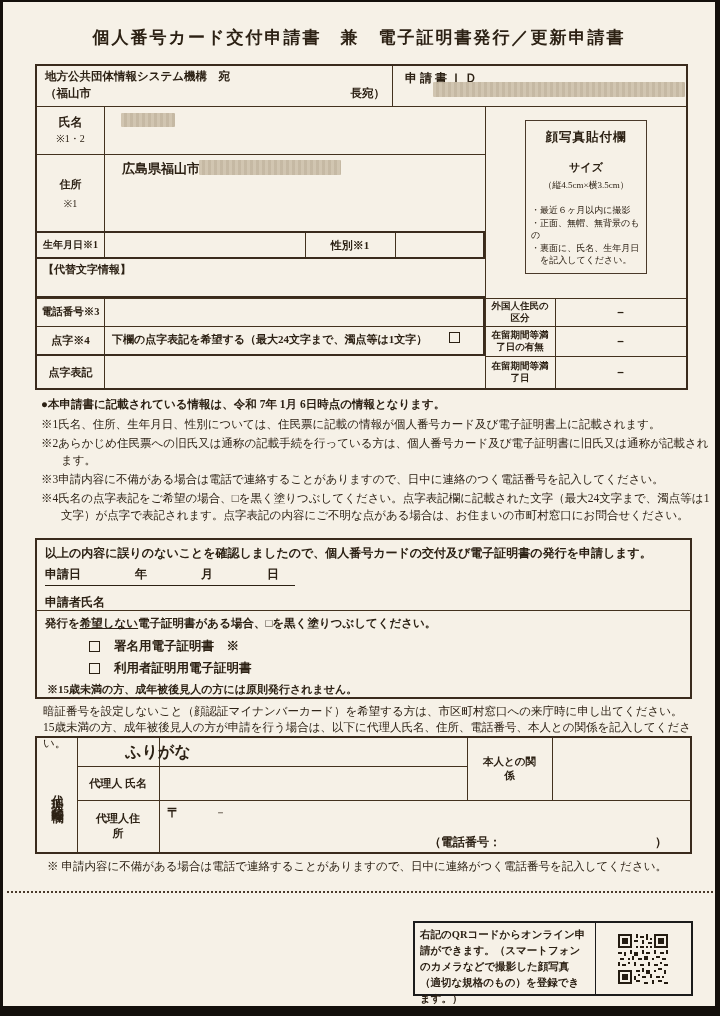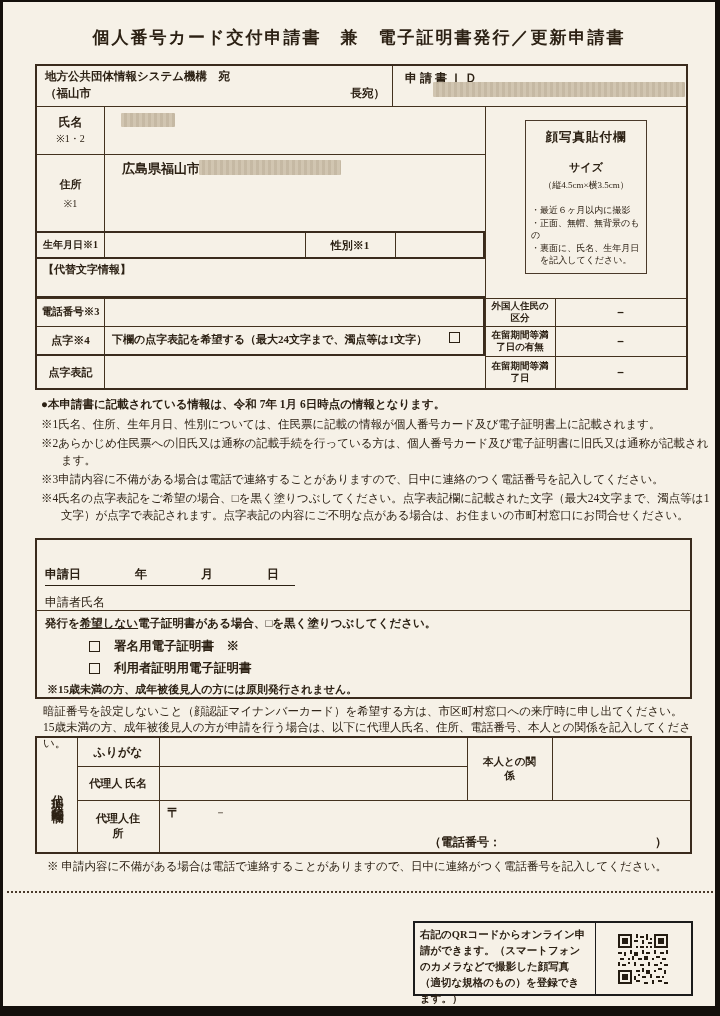--- a/index.html
+++ b/index.html
@@ -125,27 +125,28 @@
 
   <div class="abs" style="left:38px;top:394px;width:676px;">
     <div class="note" style="font-weight:bold;padding-left:0;text-indent:0;">●本申請書に記載されている情報は、令和 7年 1月 6日時点の情報となります。</div>
     <div class="note" style="margin-top:3px;">※1氏名、住所、生年月日、性別については、住民票に記載の情報が個人番号カード及び電子証明書上に記載されます。</div>
     <div class="note" style="margin-top:2px;">※2あらかじめ住民票への旧氏又は通称の記載手続を行っている方は、個人番号カード及び電子証明書に旧氏又は通称が記載されます。</div>
     <div class="note" style="margin-top:2px;">※3申請内容に不備がある場合は電話で連絡することがありますので、日中に連絡のつく電話番号を記入してください。</div>
     <div class="note" style="margin-top:2px;">※4氏名の点字表記をご希望の場合、□を黒く塗りつぶしてください。点字表記欄に記載された文字（最大24文字まで、濁点等は1文字）が点字で表記されます。点字表記の内容にご不明な点がある場合は、お住まいの市町村窓口にお問合せください。</div>
   </div>
 
   <div class="box" style="left:32px;top:536px;width:657px;height:161px;">
+    <div class="abs" style="left:8px;top:5px;font-size:12px;font-weight:bold;">以上の内容に誤りのないことを確認しましたので、個人番号カードの交付及び電子証明書の発行を申請します。</div>
     <div class="abs" style="left:8px;top:26px;width:250px;display:flex;justify-content:space-between;border-bottom:1.3px solid #2c2114;padding-bottom:2px;padding-right:16px;font-size:12px;font-weight:bold;box-sizing:border-box;">
       <span>申請日</span>
       <span>年</span>
       <span>月</span>
       <span>日</span>
     </div>
-    <div class="abs" style="left:8px;top:54px;font-size:12px;font-weight:normal;">申請者氏名</div>
+    <div class="abs" style="left:8px;top:54px;font-size:12px;font-weight:bold;">申請者氏名</div>
     <div class="abs" style="left:8px;top:54px;width:640px;height:16px;"></div>
     <div class="hl" style="top:70px;left:0;width:653px;border-top-width:1.3px;"></div>
 
     <div class="abs" style="left:8px;top:76px;font-size:11.5px;font-weight:bold;">
       <span>発行を</span><span class="u">希望しない</span><span>電子証明書がある場合、□を黒く塗りつぶしてください。</span>
     </div>
 
     <div class="abs" style="left:52px;top:98px;display:flex;align-items:center;gap:14px;">
       <span class="checkbox"></span>
       <span style="font-size:12.5px;font-weight:bold;">署名用電子証明書　※</span>
@@ -166,21 +167,21 @@
   <div class="box" style="left:32px;top:734px;width:657px;height:118px;">
     <div class="vl" style="left:40px;top:0;height:114px;"></div>
     <div class="abs c" style="left:0;top:0;width:40px;height:114px;">
       <span style="writing-mode:vertical-rl;font-size:12px;font-weight:bold;letter-spacing:3px;">代理人記載欄</span>
     </div>
     <div class="vl" style="left:122px;top:0;height:114px;"></div>
 
     <div class="hl" style="top:28px;left:40px;width:390px;"></div>
     <div class="hl" style="top:62px;left:40px;width:613px;"></div>
 
-    <div class="abs c" style="left:40px;top:0;width:82px;height:28px;font-size:12px;font-weight:bold;">ふりがな</div>
+    <div class="abs c" style="left:40px;top:0;width:82px;height:28px;font-size:16px;font-weight:bold;padding-left:40px;">ふりがな</div>
     <div class="abs" style="left:122px;top:0;width:308px;height:28px;"></div>
     <div class="abs c" style="left:40px;top:28px;width:82px;height:34px;font-size:11px;font-weight:bold;">代理人 氏名</div>
     <div class="abs" style="left:122px;top:28px;width:308px;height:34px;"></div>
 
     <div class="vl" style="left:430px;top:0;height:62px;"></div>
     <div class="vl" style="left:515px;top:0;height:62px;"></div>
     <div class="abs c" style="left:430px;top:0;width:85px;height:62px;font-size:10.5px;font-weight:bold;line-height:14px;padding:0 12px;box-sizing:border-box;">本人との関係</div>
     <div class="abs" style="left:515px;top:0;width:138px;height:62px;"></div>
 
     <div class="abs c" style="left:40px;top:62px;width:82px;height:52px;font-size:11px;font-weight:bold;line-height:15px;padding:0 18px;box-sizing:border-box;">代理人住所</div>

